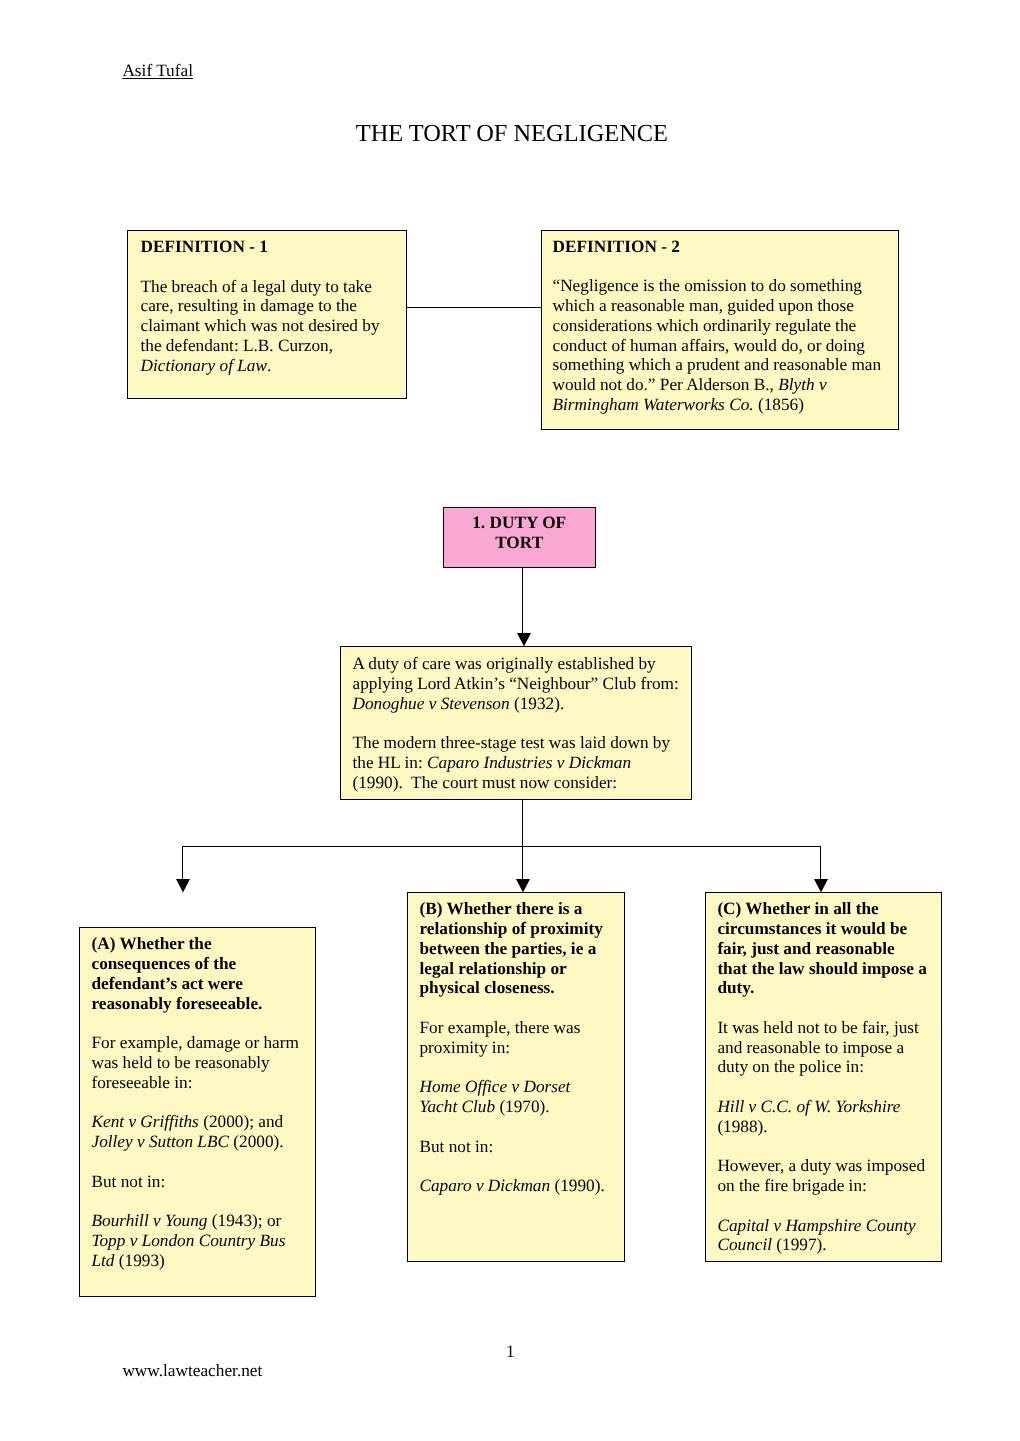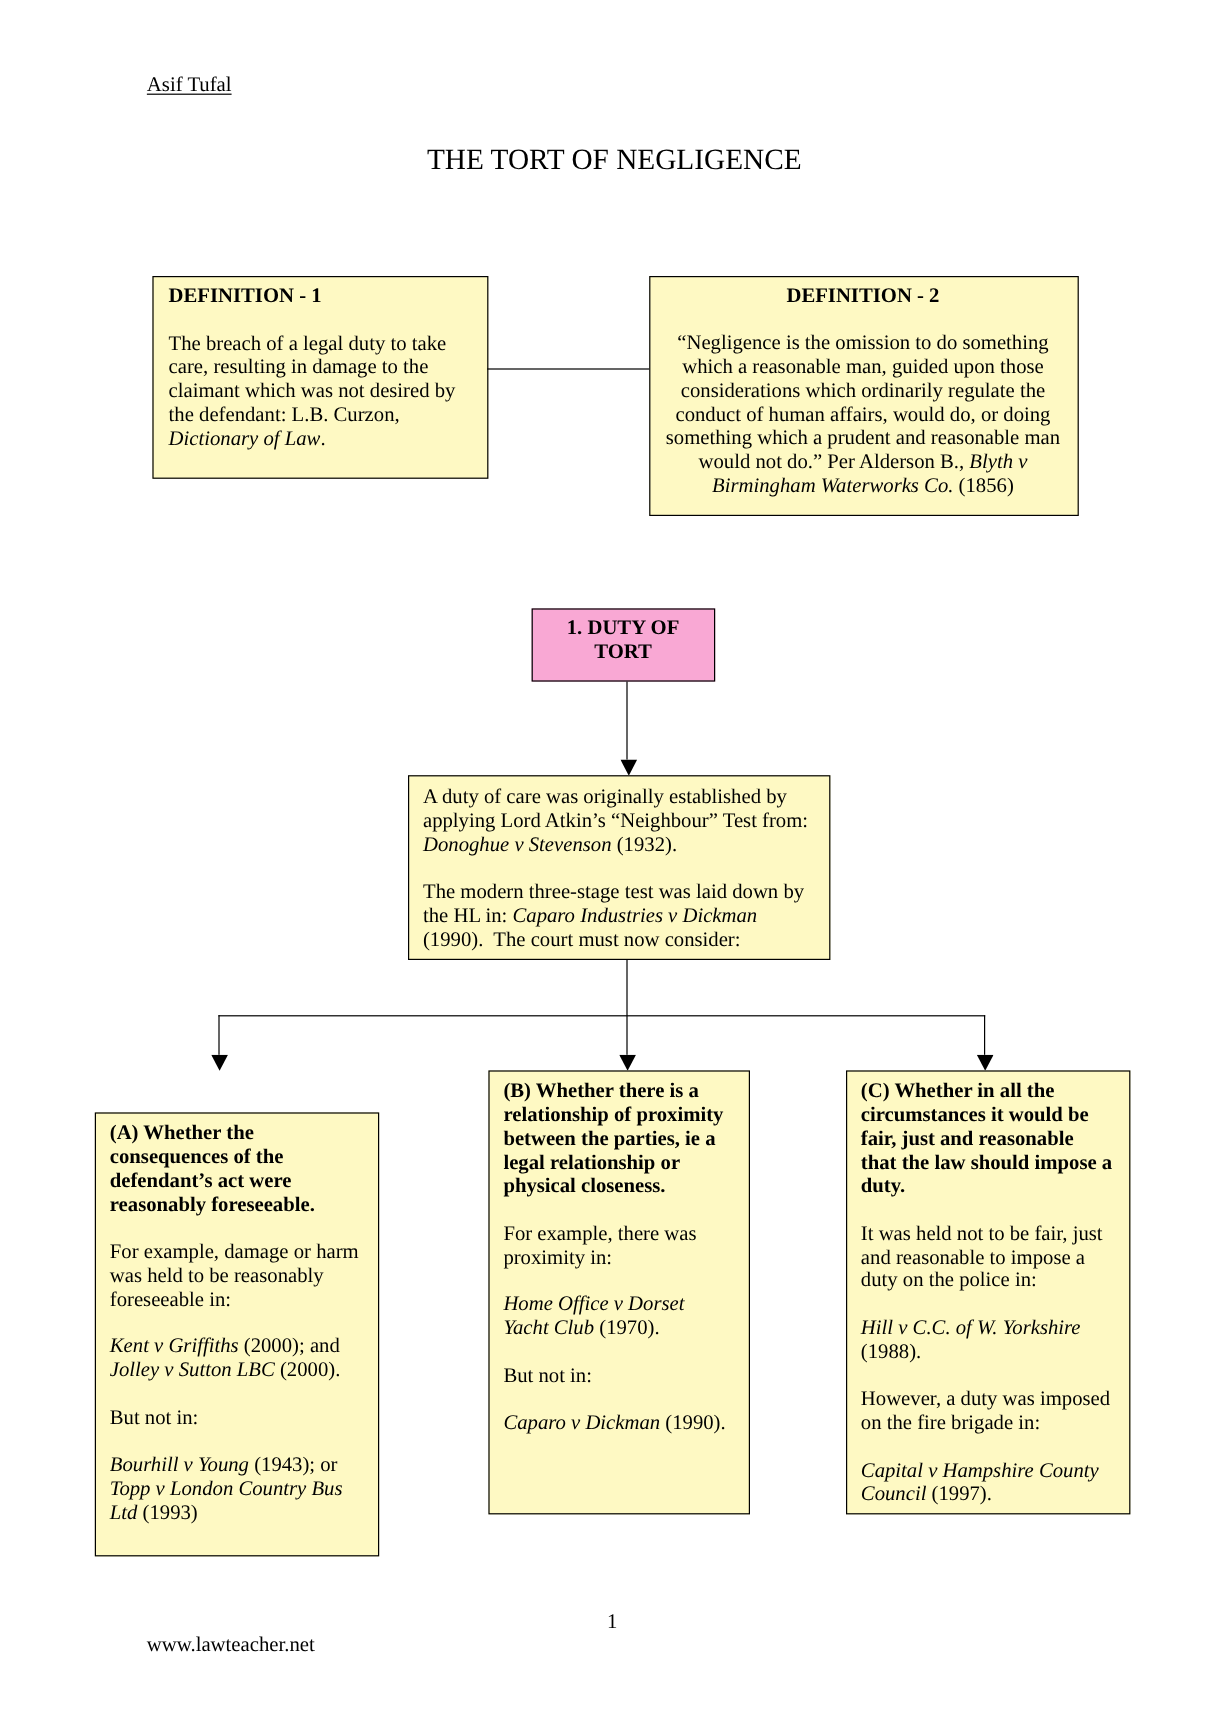--- a/index.html
+++ b/index.html
@@ -44,21 +44,21 @@
     box-sizing: border-box;
     border: 1.3px solid #000;
     background: #fef9c3;
   }
   .btext { font-size: 17.25px; line-height: 19.78px; }
   .bold { font-weight: bold; }
   .ital { font-style: italic; }
   .gap { display: block; height: 19.78px; }
 
   #def1-box { left: 127.3px; top: 230.1px; width: 279.5px; height: 169.3px; padding: 6.0px 12px 0 12.2px; }
-  #def2-box { left: 540.8px; top: 229.8px; width: 358px; height: 200.4px; padding: 6.0px 12px 0 10.7px; text-align: center; }
+  #def2-box { left: 540.8px; top: 229.8px; width: 358px; height: 200.4px; padding: 6.0px 12px 0 10.7px; }
   #duty-box { left: 442.8px; top: 506.9px; width: 152.8px; height: 61.2px; background: #f9a8d4;
               text-align: center; font-weight: bold; font-size: 17.3px; line-height: 20.1px; padding-top: 5.3px; }
   #mid-box  { left: 340.4px; top: 646.3px; width: 351.4px; height: 154px; padding: 6.8px 12px 0 11.1px; }
   #boxA     { left: 78.8px;  top: 892.4px; width: 237.1px; height: 369.8px; padding: 5.9px 12px 0 11.7px; margin-top: 35px; }
   #boxB     { left: 406.8px; top: 892.3px; width: 218.4px; height: 370px; padding: 5.9px 12px 0 11.7px; }
   #boxC     { left: 704.7px; top: 892.3px; width: 237.6px; height: 369.8px; padding: 5.9px 13.6px 0 11.7px; }
 
   
   .hline { position: absolute; background: #000; height: 1.3px; }
   .vline { position: absolute; background: #000; width: 1.3px; }
@@ -97,21 +97,21 @@
   </div>
 
   <div class="vline" style="left:522px; top:568.1px; height:65.2px;"></div>
   <div class="arrow-d" style="left:516.5px; top:632.9px;">
       <svg viewBox="0 0 14 13.4">
         <polygon points="0,0 14,0 7,13.4" fill="#000"></polygon>
       </svg>
     </div>
 
   <div class="box btext" id="mid-box">
-    <div><span>A duty of care was originally established by applying Lord Atkin’s “Neighbour” Test from: </span><span class="ital">Donoghue v Stevenson</span><span> (1932).</span></div>
+    <div><span>A duty of care was originally established by applying Lord Atkin’s “Neighbour” Club from: </span><span class="ital">Donoghue v Stevenson</span><span> (1932).</span></div>
     <span class="gap"></span>
     <div><span>The modern three-stage test was laid down by the HL in: </span><span class="ital">Caparo Industries v Dickman</span><span> (1990).&nbsp; The court must now consider:</span></div>
   </div>
 
   <div class="vline" style="left:521.9px; top:800.3px; height:45.9px;"></div>
   <div class="hline" style="left:182.1px; top:846.2px; width:639.2px;"></div>
   <div class="vline" style="left:182.1px; top:846.2px; height:33px;"></div>
   <div class="vline" style="left:521.9px; top:846.2px; height:33px;"></div>
   <div class="vline" style="left:820.0px; top:846.2px; height:33px;"></div>
   <div class="arrow-d" style="left:176.3px; top:879.2px;">

